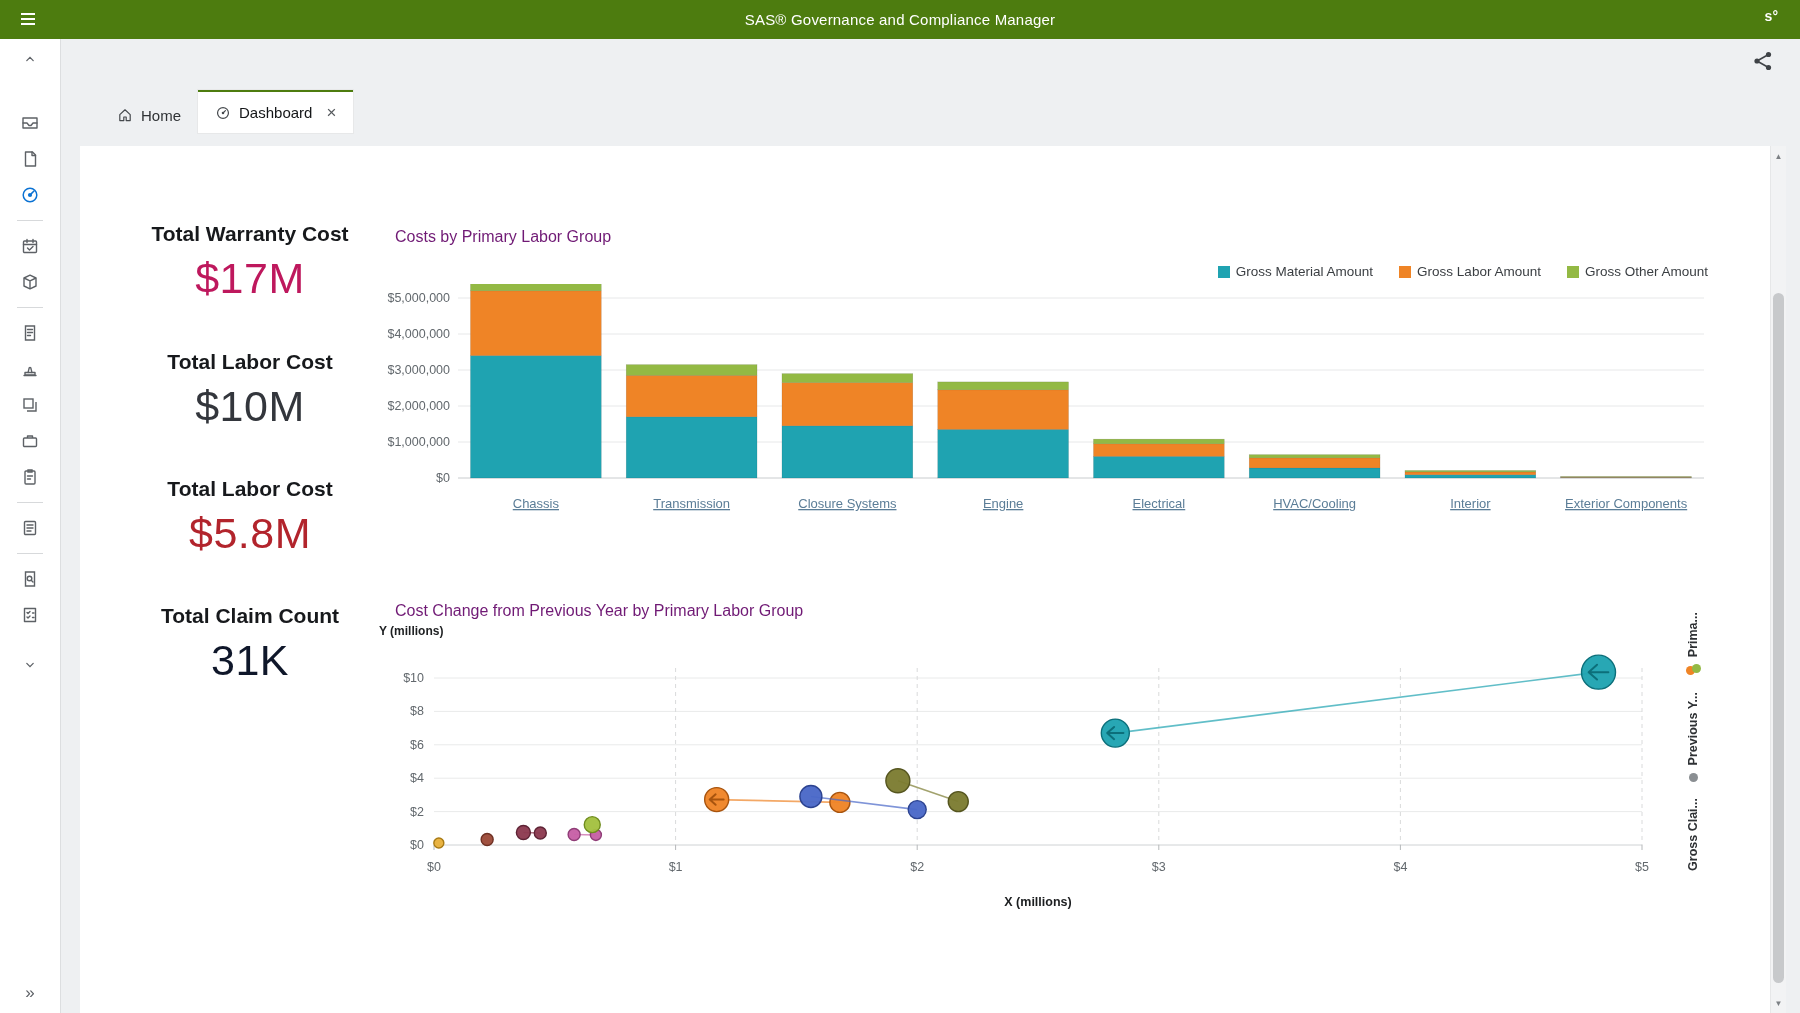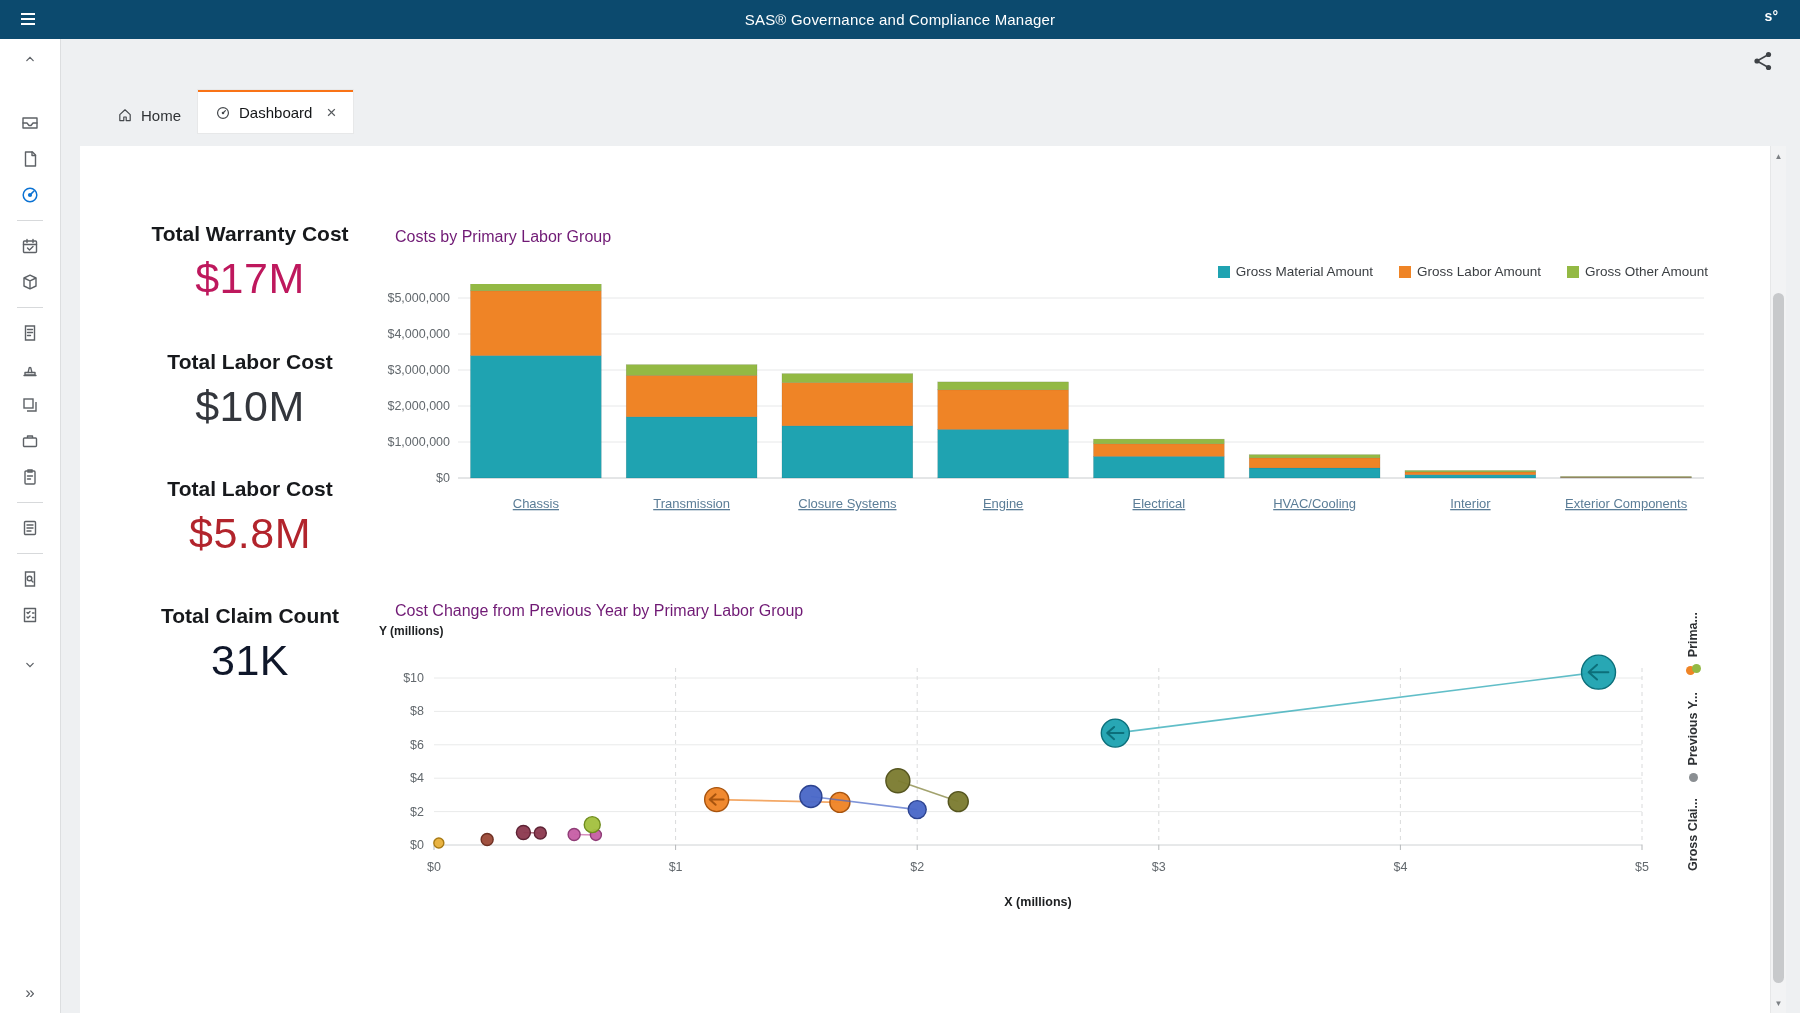--- a/index.html
+++ b/index.html
@@ -1,38 +1,38 @@
 <!DOCTYPE html>
 <html><head>
 <meta charset="utf-8">
 <style>
   html,body{margin:0;padding:0;background:#dfe1e4;}
   .stage{position:relative;width:1800px;height:1013px;background:#eef0f2;overflow:hidden;
          font-family:"Liberation Sans",sans-serif;}
   svg{display:block}
   
-  .topbar{position:absolute;left:0;top:0;right:0;height:39px;background:#0c4a6e;color:#fff;}
+  .topbar{position:absolute;left:0;top:0;right:0;height:39px;background:#4d7c0f;color:#fff;}
   .hamburger{position:absolute;left:18px;top:9px;width:22px;height:20px;cursor:pointer;color:#fff;}
   .app-title{position:absolute;left:50%;top:0;transform:translateX(-50%);line-height:39px;
              font-size:15px;letter-spacing:.2px;}
   .profile{position:absolute;right:22px;top:8px;font-size:14px;font-weight:bold;cursor:pointer;}
   
   .rail{position:absolute;left:0;top:39px;bottom:0;width:60px;background:#fff;border-right:1px solid #dcdee0;
         display:flex;flex-direction:column;align-items:center;}
   .rail-btn{width:36px;height:36px;display:flex;align-items:center;justify-content:center;color:#5d6166;cursor:pointer;}
   .rail-btn.active{color:#0b72d3;}
   .rail-top-chev{margin-top:8px;height:24px;}
   .rail-gap{margin-top:34px;}
   .rail-div{width:26px;border-top:1px solid #d7d9db;margin:7px 0;}
   .rail-bottom{margin-top:auto;margin-bottom:10px;font-size:17px;color:#5d6166;cursor:pointer;}
   
   .tabbar{position:absolute;left:100px;top:92px;height:41px;display:flex;align-items:flex-end;}
   .tab{height:36px;display:flex;align-items:center;gap:8px;padding:0 17px;font-size:15px;color:#2f3235;cursor:pointer;}
   .tab .tab-ic{display:flex;color:#45494d;}
-  .tab.active{background:#fff;height:41px;border-top:2px solid #f97316;color:#141618;
+  .tab.active{background:#fff;height:41px;border-top:2px solid #4d7c0f;color:#141618;
               box-shadow:0 0 0 1px #e7e8e9;}
   .tab-close{font-size:17px;color:#55595d;margin-left:6px;cursor:pointer;line-height:1;}
   .share-btn{position:absolute;right:26px;top:50px;color:#3f4347;cursor:pointer;}
   
   .panel{position:absolute;left:80px;top:146px;width:1706px;height:867px;background:#fff;}
   .kpi-label{position:absolute;left:0;width:340px;text-align:center;font-weight:bold;font-size:21px;color:#17191c;}
   .kpi-value{position:absolute;left:0;width:340px;text-align:center;font-size:43px;letter-spacing:.5px;}
   .c-title{position:absolute;left:299px;font-size:16px;font-weight:400;color:#701a75;margin:16px;}
   .legend{position:absolute;top:118px;right:78px;display:flex;gap:26px;font-size:13.5px;color:#3a3e42;align-items:center;}
   .legend-item{display:flex;align-items:center;gap:6px;}

